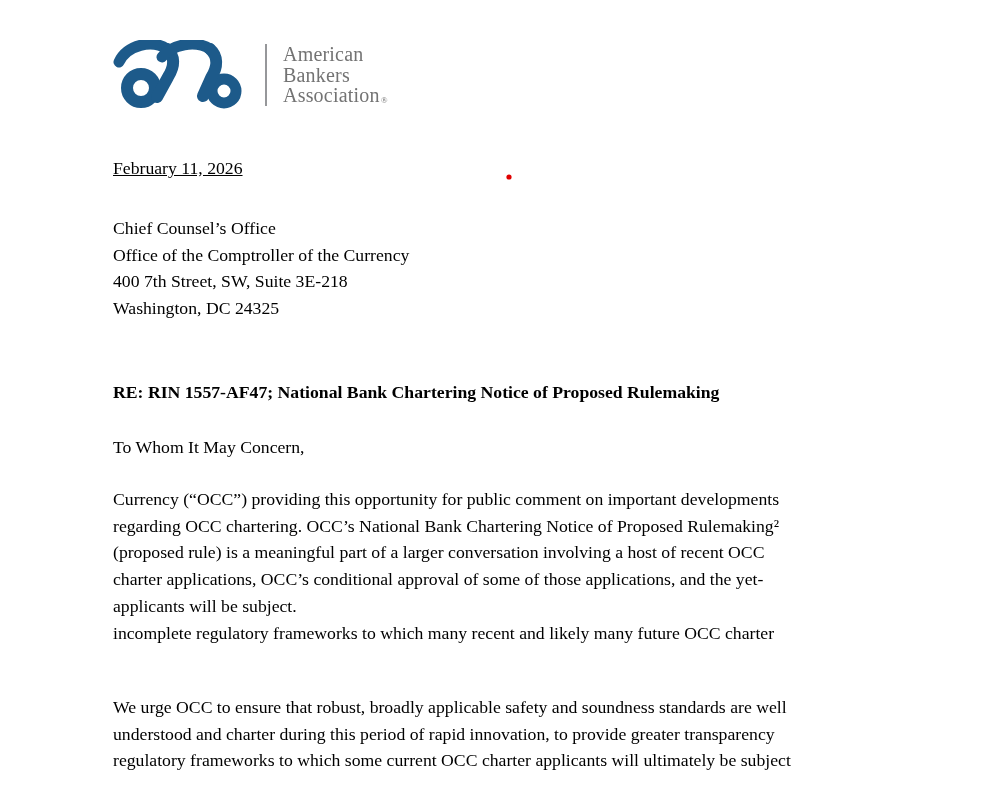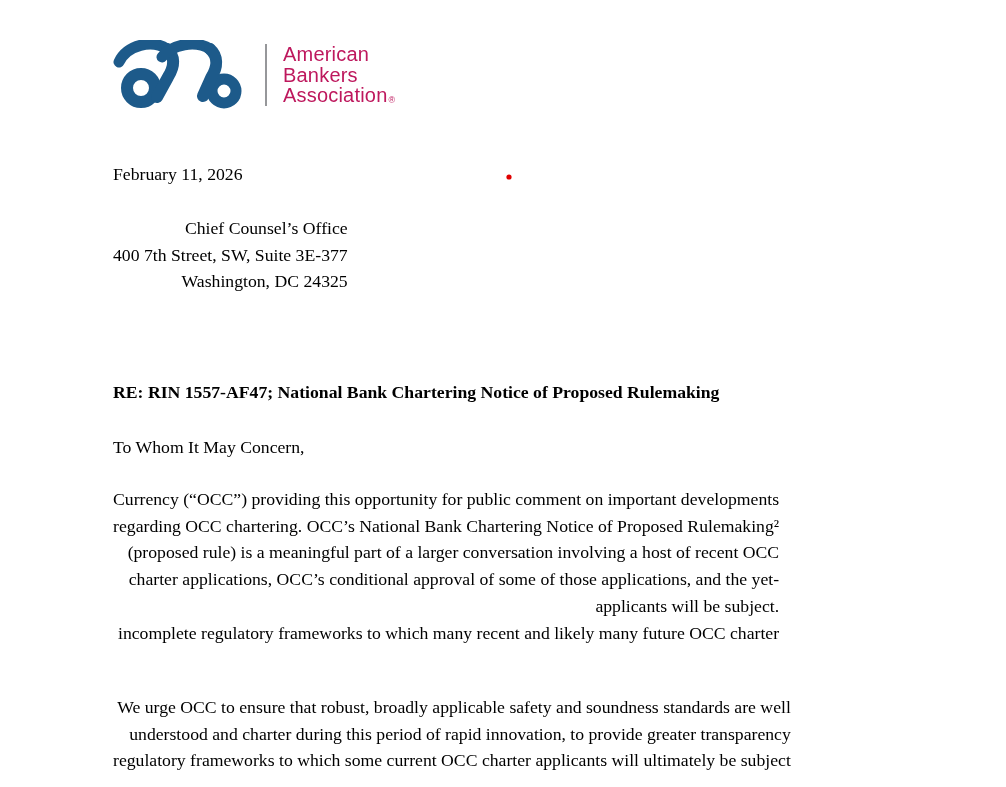--- a/index.html
+++ b/index.html
@@ -7,31 +7,31 @@
     width:1006px;height:787px;overflow:hidden;position:relative;
     background:#ffffff;
     font-family:"Liberation Serif", serif;
     color:#000;
   }
   .abs{position:absolute;}
   
   .logo-block{left:112px;top:40px;display:flex;align-items:center;}
   .logo-divider{width:2px;height:62px;background:#96979a;margin-left:15px;margin-right:16px;}
   .wordmark{
-    font-family:Liberation Sans, sans-serif;
-    color:#be185d;font-size:20px;line-height:20.5px;font-weight:400;
+    font-family:Liberation Serif, serif;
+    color:#737373;font-size:20px;line-height:20.5px;font-weight:400;
     letter-spacing:0.2px;
   }
   .wordmark .line{white-space:nowrap;}
   .wordmark .row3{display:flex;align-items:flex-end;text-align:right;}
   .reg{font-size:9px;line-height:9px;margin-left:1px;transform:translateY(-1px);}
   
   .serif{font-size:17.7px;line-height:26.7px;}
-  .serif .line{white-space:pre;text-align:right;}
-  .date-line{left:113px;top:161px;}
+  .serif .line{white-space:pre;}
+  .date-line{left:113px;top:155px;text-decoration:underline;}
   .annotation-dot{left:506px;top:174px;}
   .address{left:113px;top:215px;}
   .subject{left:113px;top:379px;font-weight:bold;white-space:nowrap;}
   .salutation{left:113px;top:434px;white-space:nowrap;}
   .para1{left:113px;top:486px;}
   .para2{left:113px;top:694px;}
 </style>
 </head>
 <body>
 
@@ -60,21 +60,22 @@
 </div>
 
 <div class="abs serif date-line">February 11, 2026</div>
 
 <svg class="abs annotation-dot" width="6" height="6" aria-hidden="true">
   <circle cx="3" cy="3" r="2.6" fill="#e00000"></circle>
 </svg>
 
 <div class="abs serif address">
     <div class="line">Chief Counsel’s Office</div>
-    <div class="line">400 7th Street, SW, Suite 3E-377</div>
+    <div class="line">Office of the Comptroller of the Currency</div>
+    <div class="line">400 7th Street, SW, Suite 3E-218</div>
     <div class="line">Washington, DC 24325</div>
   </div>
 
 <div class="abs serif subject">RE: RIN 1557-AF47; National Bank Chartering Notice of Proposed Rulemaking</div>
 
 <div class="abs serif salutation">To Whom It May Concern,</div>
 
 <div class="abs serif para1">
     <div class="line">Currency (“OCC”) providing this opportunity for public comment on important developments</div>
     <div class="line">regarding OCC chartering. OCC’s National Bank Chartering Notice of Proposed Rulemaking²</div>

